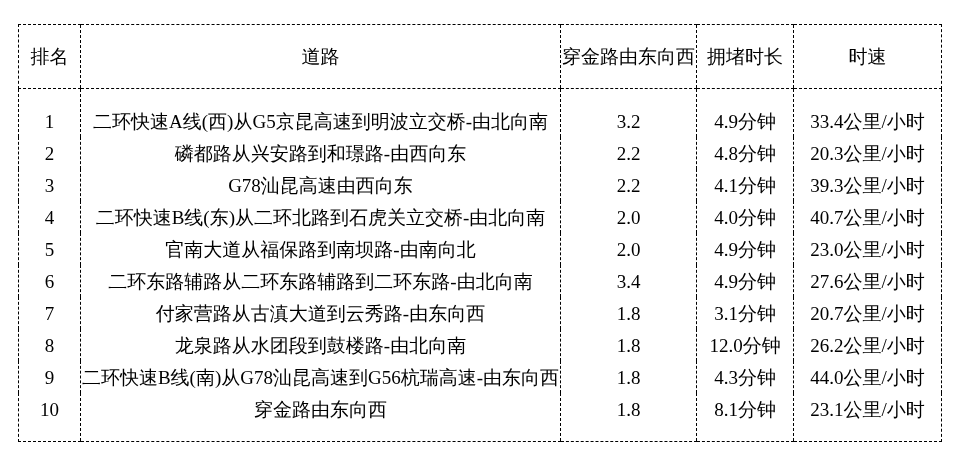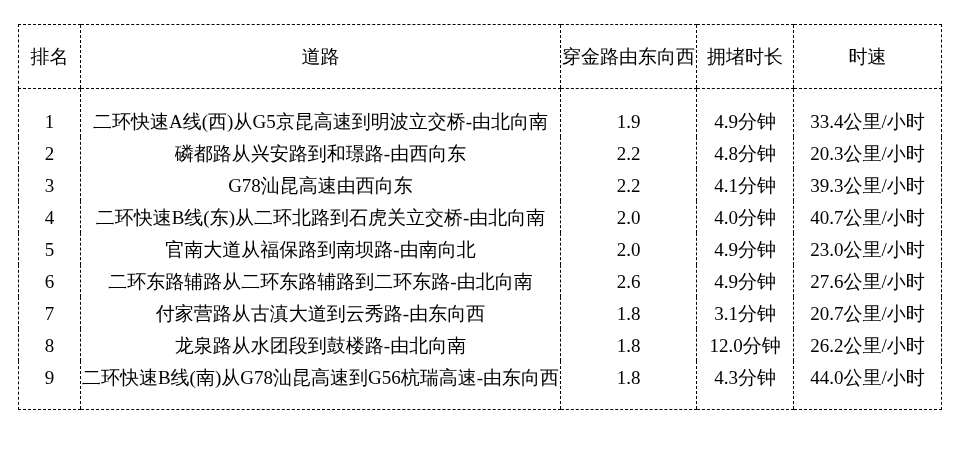--- a/index.html
+++ b/index.html
@@ -74,21 +74,21 @@
       <th>道路</th>
       <th>穿金路由东向西</th>
       <th>拥堵时长</th>
       <th>时速</th>
     </tr>
   </thead>
   <tbody>
       <tr>
     <td>1</td>
     <td>二环快速A线(西)从G5京昆高速到明波立交桥-由北向南</td>
-    <td>1.9</td>
+    <td>3.2</td>
     <td>4.9分钟</td>
     <td>33.4公里/小时</td>
   </tr>
       <tr>
     <td>2</td>
     <td>磷都路从兴安路到和璟路-由西向东</td>
     <td>2.2</td>
     <td>4.8分钟</td>
     <td>20.3公里/小时</td>
   </tr>
@@ -109,21 +109,21 @@
       <tr>
     <td>5</td>
     <td>官南大道从福保路到南坝路-由南向北</td>
     <td>2.0</td>
     <td>4.9分钟</td>
     <td>23.0公里/小时</td>
   </tr>
       <tr>
     <td>6</td>
     <td>二环东路辅路从二环东路辅路到二环东路-由北向南</td>
-    <td>2.6</td>
+    <td>3.4</td>
     <td>4.9分钟</td>
     <td>27.6公里/小时</td>
   </tr>
       <tr>
     <td>7</td>
     <td>付家营路从古滇大道到云秀路-由东向西</td>
     <td>1.8</td>
     <td>3.1分钟</td>
     <td>20.7公里/小时</td>
   </tr>
@@ -134,14 +134,21 @@
     <td>12.0分钟</td>
     <td>26.2公里/小时</td>
   </tr>
       <tr>
     <td>9</td>
     <td>二环快速B线(南)从G78汕昆高速到G56杭瑞高速-由东向西</td>
     <td>1.8</td>
     <td>4.3分钟</td>
     <td>44.0公里/小时</td>
   </tr>
+      <tr>
+    <td>10</td>
+    <td>穿金路由东向西</td>
+    <td>1.8</td>
+    <td>8.1分钟</td>
+    <td>23.1公里/小时</td>
+  </tr>
     </tbody>
 </table>
 
 </body></html>

